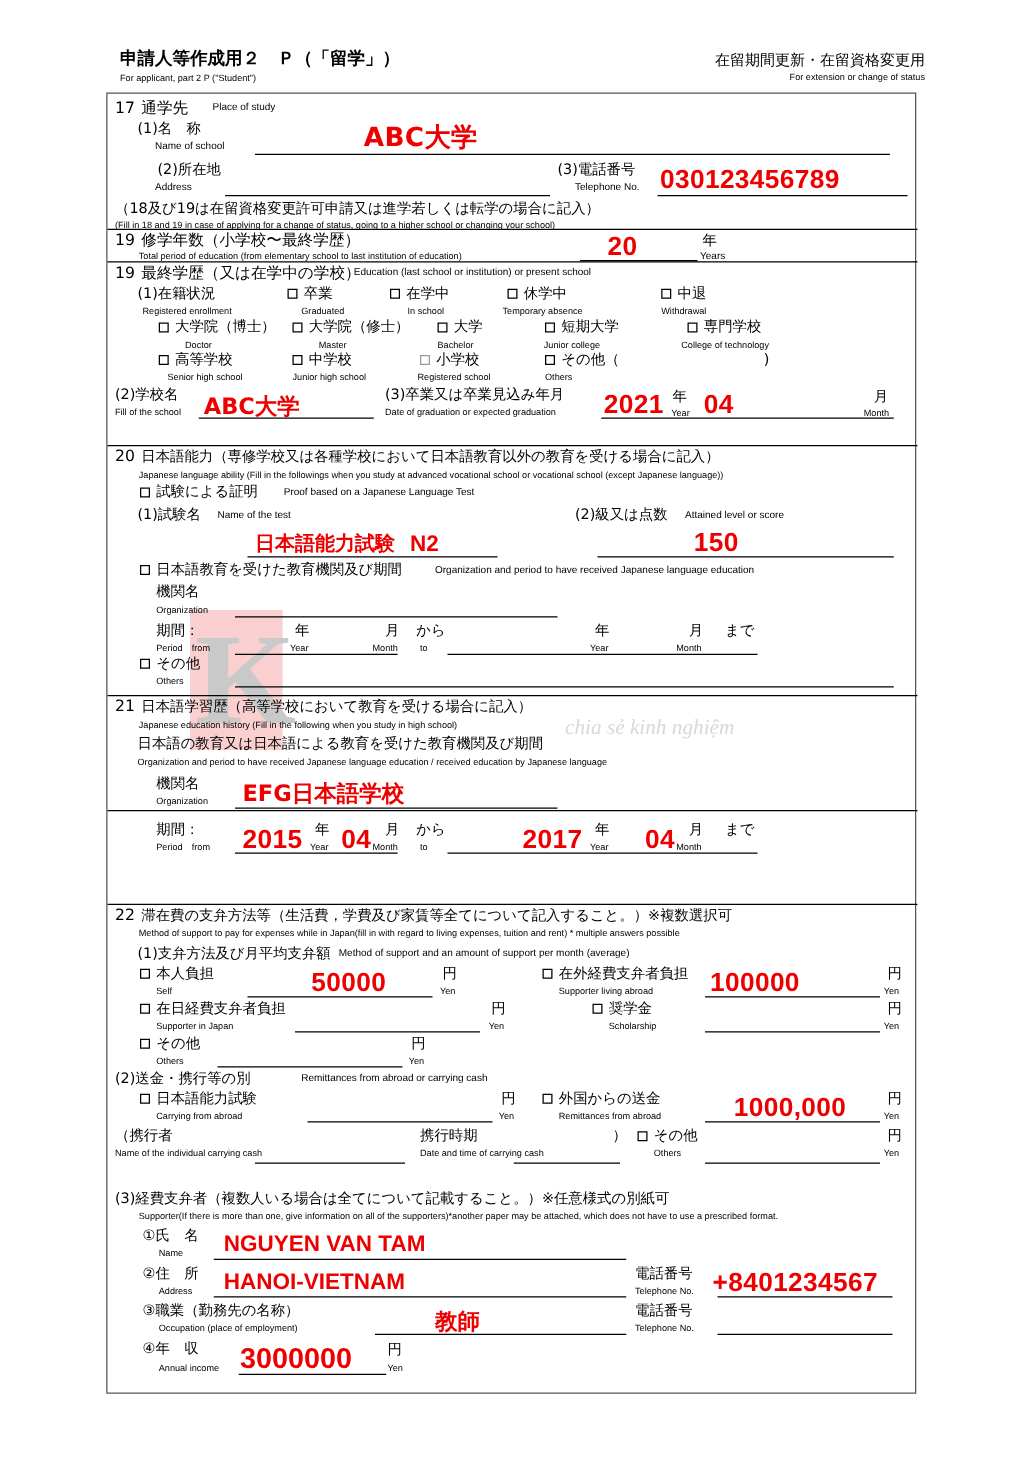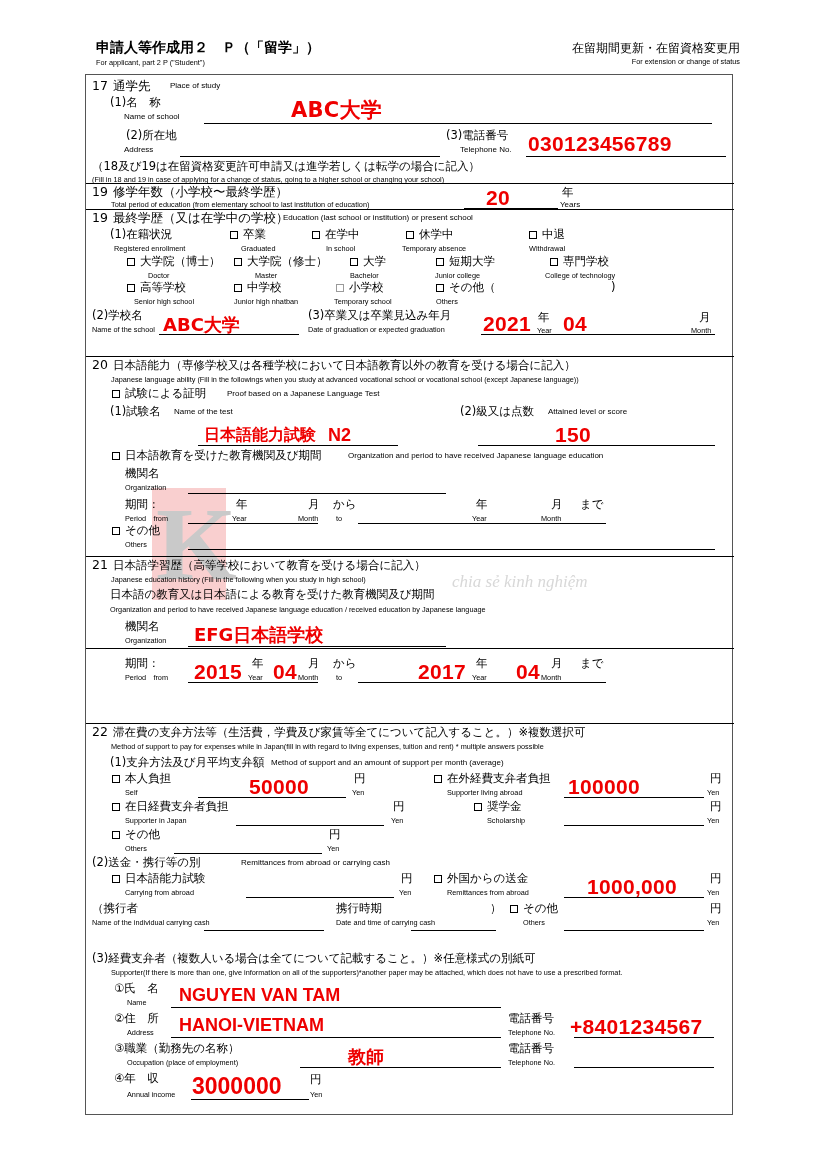--- a/index.html
+++ b/index.html
@@ -150,33 +150,33 @@
     <div class="cbx" style="left:464px;top:183px;"></div>
     <div class="abs jp jp13" style="left:477px;top:181px;">専門学校</div>
     <div class="abs en en75" style="left:459px;top:197px;">College of technology</div>
 
     <div class="cbx" style="left:41px;top:209px;"></div>
     <div class="abs jp jp13" style="left:54px;top:207px;">高等学校</div>
     <div class="abs en en75" style="left:48px;top:223px;">Senior high school</div>
 
     <div class="cbx" style="left:148px;top:209px;"></div>
     <div class="abs jp jp13" style="left:161px;top:207px;">中学校</div>
-    <div class="abs en en75" style="left:148px;top:223px;">Junior high nhatban</div>
+    <div class="abs en en75" style="left:148px;top:223px;">Junior high school</div>
 
     <div class="cbx light" style="left:250px;top:209px;"></div>
     <div class="abs jp jp13" style="left:263px;top:207px;">小学校</div>
-    <div class="abs en en75" style="left:248px;top:223px;">Temporary school</div>
+    <div class="abs en en75" style="left:248px;top:223px;">Registered school</div>
 
     <div class="cbx" style="left:350px;top:209px;"></div>
     <div class="abs jp jp13" style="left:363px;top:207px;">その他（</div>
     <div class="abs en en75" style="left:350px;top:223px;">Others</div>
     <div class="abs jp jp13" style="left:525px;top:207px;">)</div>
 
     <div class="abs jp jp13" style="left:6px;top:235px;">(2)学校名</div>
-    <div class="abs en en75" style="left:6px;top:251px;">Name of the school</div>
+    <div class="abs en en75" style="left:6px;top:251px;">Fill of the school</div>
     <div class="rule" style="left:73px;top:259px;width:140px;"></div>
     <div class="abs jp red rdmed" style="left:77px;top:238px;">ABC大学</div>
 
     <div class="abs jp jp13" style="left:222px;top:235px;">(3)卒業又は卒業見込み年月</div>
     <div class="abs en en75" style="left:222px;top:251px;">Date of graduation or expected graduation</div>
     <div class="rule" style="left:395px;top:259px;width:234px;"></div>
     <div class="abs en red rdbig" style="left:397px;top:237px;">2021</div>
     <div class="abs jp jp13" style="left:452px;top:237px;">年</div>
     <div class="abs en en75" style="left:451px;top:252px;">Year</div>
     <div class="abs en red rdbig" style="left:477px;top:237px;">04</div>

